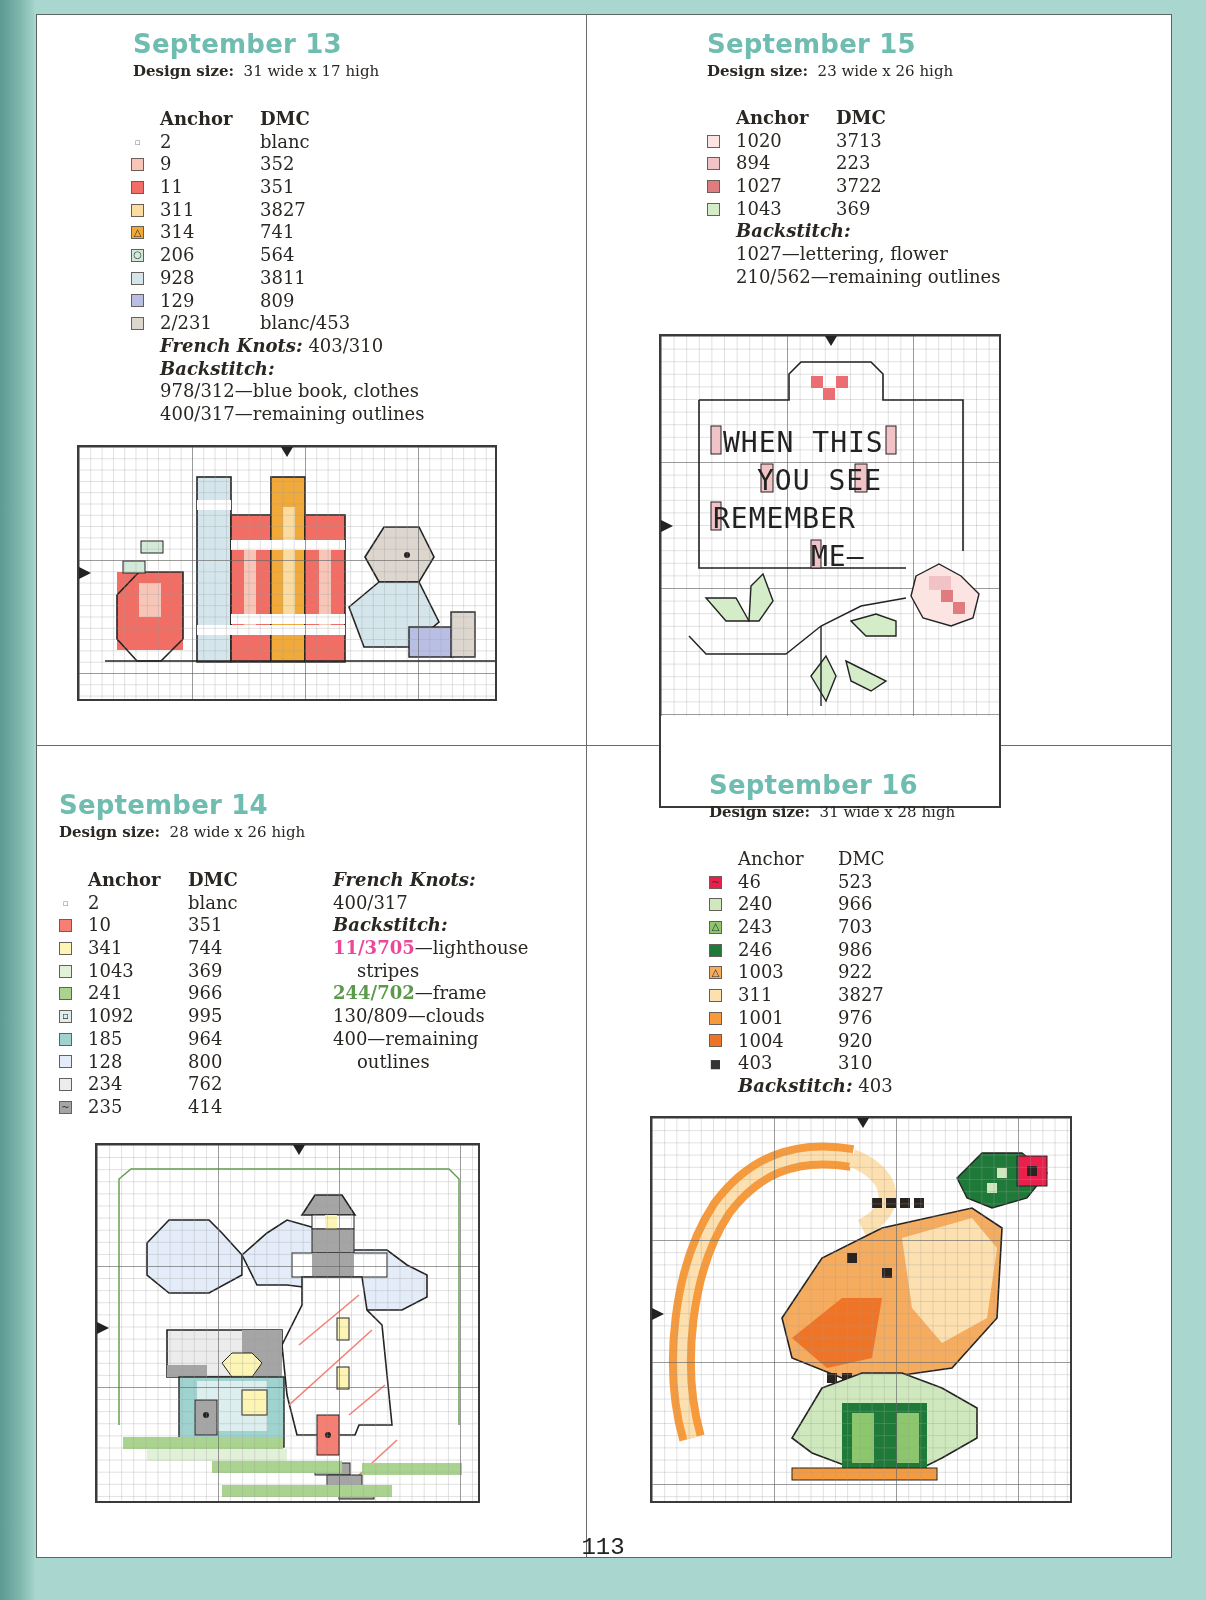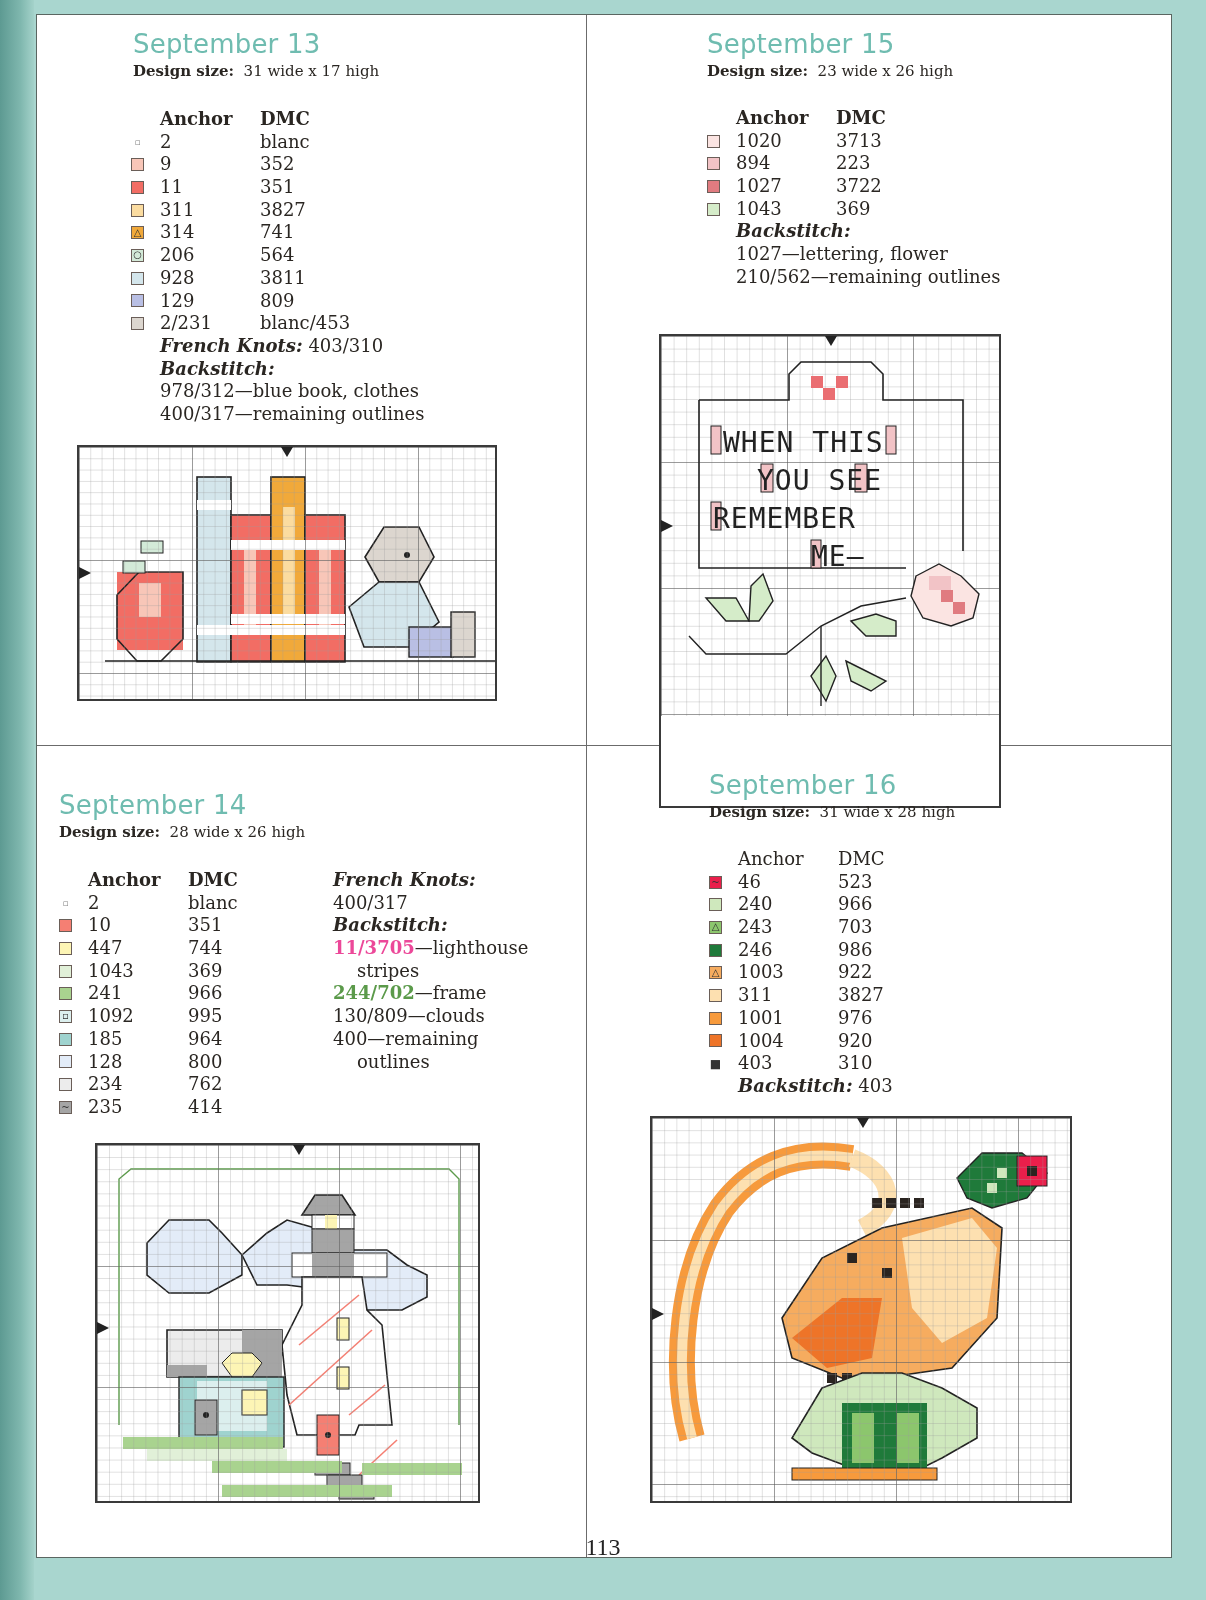--- a/index.html
+++ b/index.html
@@ -14,42 +14,42 @@
     background: linear-gradient(90deg, #5d9a92 0%, #7fb7ae 60%, #a4d2ca 100%);
   }
   .page {
     position: absolute; left: 36px; top: 14px; width: 1136px; height: 1544px;
     background: #ffffff; border: 1px solid #5a6661; box-sizing: border-box;
   }
   .vdiv { position: absolute; left: 549px; top: 0; width: 1px; height: 100%; background: #6b6b6b; }
   .hdiv { position: absolute; left: 0; top: 730px; width: 100%; height: 1px; background: #6b6b6b; }
   .panel { position: absolute; }
   .title {
-    font-family: "DejaVu Sans", sans-serif; font-weight: normal;
+    font-family: "DejaVu Sans", sans-serif; font-weight: bold;
     color: #6fbcb0; font-size: 26px; letter-spacing: 0.2px; line-height: 30px;
   }
   .size { font-size: 15px; line-height: 24px; margin-top: 0px; }
   .size b { font-weight: bold; }
   .legend { position: absolute; font-size: 18px; line-height: 22.7px; }
   .lrow { display: flex; align-items: center; height: 22.7px; white-space: nowrap; }
   .sw { width: 13px; height: 13px; border: 1px solid #6a5e58; box-sizing: border-box; margin-right: 16px;
         display: flex; align-items: center; justify-content: center; font-size: 10px; line-height: 1; color: #333; }
   .sw.none { border: none; }
   .c1 { width: 100px; }
   .c2 { }
   .hdr { font-weight: bold; }
   .hdr.plain { font-weight: normal; }
   .bold { font-weight: bold; font-style: italic; }
   .chart { position: absolute; border: 2px solid #3a3a3a; box-sizing: border-box; background: #fff; overflow: hidden; }
   .chart svg { position: absolute; left: 0; top: 0; }
   .marker { position: absolute; width: 0; height: 0; }
   .mk-top { border-left: 6px solid transparent; border-right: 6px solid transparent; border-top: 10px solid #222; }
   .mk-left { border-top: 6px solid transparent; border-bottom: 6px solid transparent; border-left: 12px solid #222; }
   .pagenum { position: absolute; left: 0; width: 1206px; top: 1534px; text-align: center;
-             font-family: Liberation Serif, serif; font-size: 24px; color: #222; }
+             font-family: Liberation Mono, monospace; font-size: 24px; color: #222; }
   .red-t { color: #ec4899; font-weight: bold; }
   .grn-t { color: #5b9a4a; font-weight: bold; }
 </style>
 </head>
 <body>
 
 <div class="spine"></div>
 
 <div class="page">
   <div class="vdiv"></div>
@@ -297,21 +297,21 @@
           <span class="c1">2</span>
           <span class="c2">blanc</span>
         </div>
         <div class="lrow">
           <span class="sw" style="background: rgb(245, 127, 115);"></span>
           <span class="c1">10</span>
           <span class="c2">351</span>
         </div>
         <div class="lrow">
           <span class="sw" style="background: rgb(253, 245, 181);"></span>
-          <span class="c1">447</span>
+          <span class="c1">341</span>
           <span class="c2">744</span>
         </div>
         <div class="lrow">
           <span class="sw" style="background: rgb(225, 240, 216);"></span>
           <span class="c1">1043</span>
           <span class="c2">369</span>
         </div>
         <div class="lrow">
           <span class="sw" style="background: rgb(169, 211, 143);"></span>
           <span class="c1">241</span>

